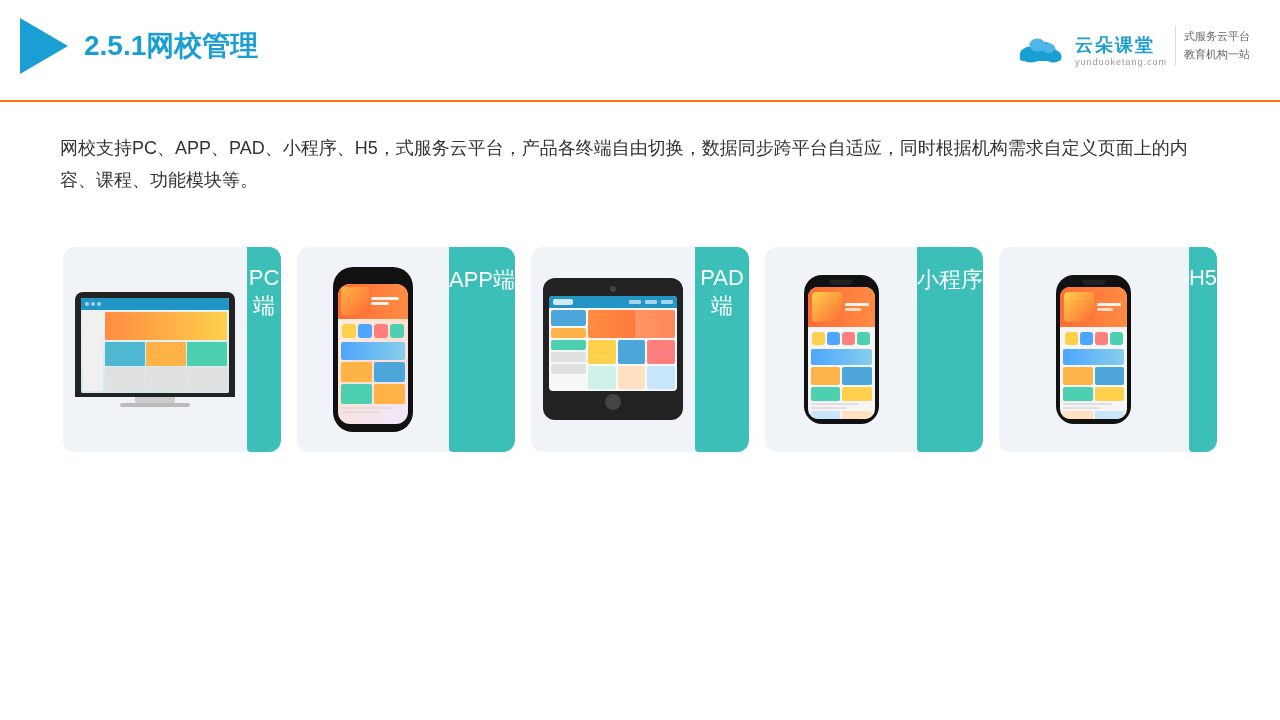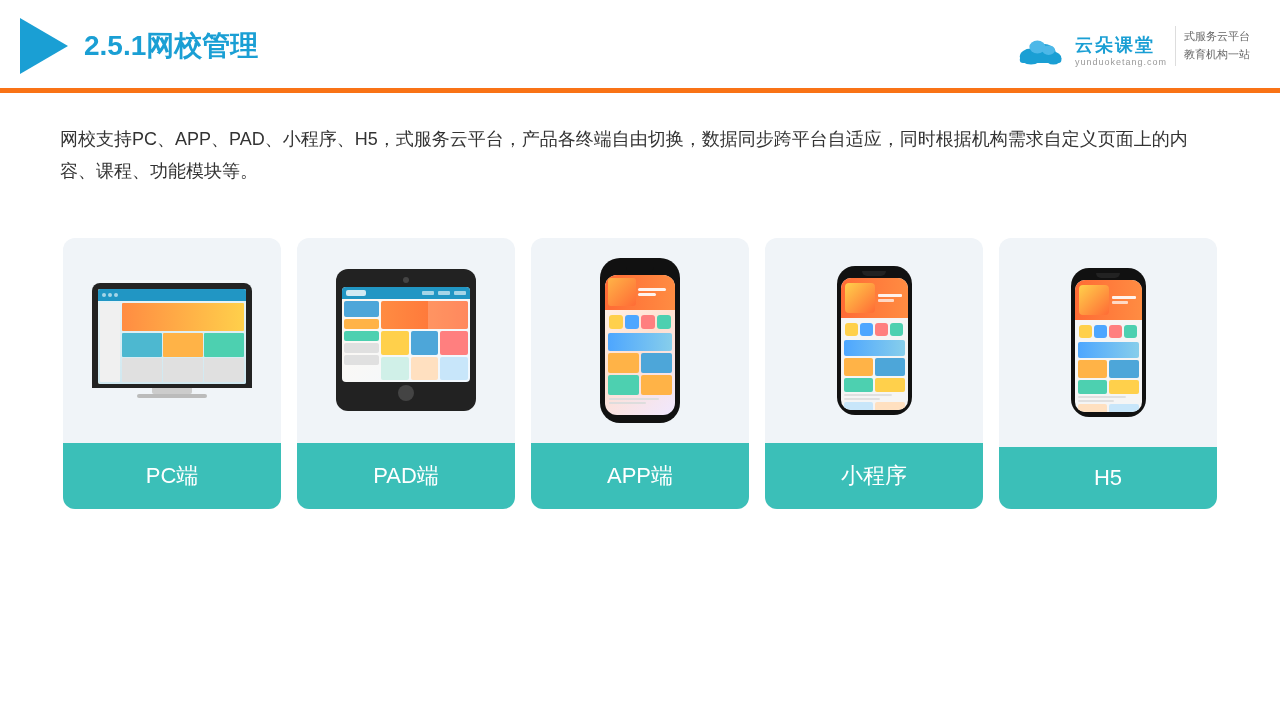--- a/index.html
+++ b/index.html
@@ -9,22 +9,22 @@
       background: #ffffff;
       font-family: 'Microsoft YaHei', 'PingFang SC', sans-serif;
       overflow: hidden;
     }
 
     
     .header {
       display: flex;
       align-items: center;
       justify-content: space-between;
-      padding: 18px 30px 14px 20px;
-      border-bottom: 5px solid #f97316;
+      padding: 18px 30px 26px 20px;
+      border-bottom: 2px solid #f97316;
     }
     .header-left {
       display: flex;
       align-items: center;
       gap: 16px;
     }
     .logo-triangle {
       width: 0;
       height: 0;
       border-top: 28px solid transparent;
@@ -34,21 +34,21 @@
     .header-title {
       font-size: 28px;
       font-weight: bold;
       color: #333;
     }
     .header-title span {
       color: #1a9fd4;
     }
     .brand-icon {
       display: flex;
-      align-items: flex-end;
+      align-items: flex-start;
       gap: 12px;
       margin-top: 8px;
     }
     .cloud-icon {
       width: 48px;
       height: 32px;
     }
     .brand-text-main {
       font-size: 18px;
       color: #1a9fd4;
@@ -77,21 +77,21 @@
       padding: 20px 40px;
       margin-top: 10px;
     }
 
     .card {
       background: #f0f4f8;
       border-radius: 12px;
       width: 218px;
       overflow: hidden;
       display: flex;
-      flex-direction: column;
+      flex-direction: row;
     }
 
     .card-image-area {
       flex: 1;
       display: flex;
       align-items: center;
       justify-content: center;
       padding: 20px 12px 20px 12px;
       min-height: 200px;
     }
@@ -522,20 +522,63 @@
                 </div>
               </div>
             </div>
           </div>
         </div>
         <div class="pc-stand"></div>
         <div class="pc-base"></div>
       </div>
     </div>
     <div class="card-label">PC端</div>
+  </div>
+
+  <div class="card">
+    <div class="card-image-area">
+      <div class="phone-mockup">
+        <div class="phone-outer">
+          <div class="phone-notch"></div>
+          <div class="phone-screen">
+            <div class="phone-screen-content">
+              <div class="phone-header-bar">
+                <div class="phone-header-img"></div>
+                <div class="phone-header-text-block">
+                  <div class="phone-header-line"></div>
+                  <div class="phone-header-line short"></div>
+                </div>
+              </div>
+              <div class="phone-body">
+                <div class="phone-icon-row">
+                  <div class="phone-icon-box" style="background:#ffd04b;"></div>
+                  <div class="phone-icon-box" style="background:#4da6ff;"></div>
+                  <div class="phone-icon-box" style="background:#ff7f7f;"></div>
+                  <div class="phone-icon-box" style="background:#4dd0b0;"></div>
+                </div>
+                <div class="phone-banner-small"></div>
+                <div class="phone-card-row">
+                  <div class="phone-card-mini orange"></div>
+                  <div class="phone-card-mini blue"></div>
+                </div>
+                <div class="phone-card-row">
+                  <div class="phone-card-mini green"></div>
+                  <div class="phone-card-mini" style="background:#ffb347;"></div>
+                </div>
+                <div class="phone-text-lines">
+                  <div class="phone-text-line w80"></div>
+                  <div class="phone-text-line w60"></div>
+                </div>
+              </div>
+            </div>
+          </div>
+        </div>
+      </div>
+    </div>
+    <div class="card-label">APP端</div>
   </div>
 
   <div class="card">
     <div class="card-image-area">
       <div class="tablet-mockup">
         <div class="tablet-outer">
           <div class="tablet-camera"></div>
           <div class="tablet-screen">
             <div class="tablet-screen-content">
               <div class="tablet-nav-bar">
@@ -579,58 +622,60 @@
           <div class="tablet-home-btn"></div>
         </div>
       </div>
     </div>
     <div class="card-label">PAD端</div>
   </div>
 
   <div class="card">
     <div class="card-image-area">
       <div class="phone-mockup">
-        <div class="phone-outer">
-          <div class="phone-notch"></div>
-          <div class="phone-screen">
-            <div class="phone-screen-content">
-              <div class="phone-header-bar">
-                <div class="phone-header-img"></div>
-                <div class="phone-header-text-block">
-                  <div class="phone-header-line"></div>
-                  <div class="phone-header-line short"></div>
-                </div>
-              </div>
-              <div class="phone-body">
-                <div class="phone-icon-row">
-                  <div class="phone-icon-box" style="background:#ffd04b;"></div>
-                  <div class="phone-icon-box" style="background:#4da6ff;"></div>
-                  <div class="phone-icon-box" style="background:#ff7f7f;"></div>
-                  <div class="phone-icon-box" style="background:#4dd0b0;"></div>
-                </div>
-                <div class="phone-banner-small"></div>
-                <div class="phone-card-row">
-                  <div class="phone-card-mini orange"></div>
-                  <div class="phone-card-mini blue"></div>
-                </div>
-                <div class="phone-card-row">
-                  <div class="phone-card-mini green"></div>
-                  <div class="phone-card-mini" style="background:#ffb347;"></div>
-                </div>
-                <div class="phone-text-lines">
-                  <div class="phone-text-line w80"></div>
-                  <div class="phone-text-line w60"></div>
-                </div>
+        <div class="mini-phone-outer">
+          <div class="mini-notch-area">
+            <div class="mini-notch"></div>
+          </div>
+          <div class="mini-screen">
+            <div style="background:linear-gradient(90deg,#ff6b35,#ff8c42);height:40px;display:flex;align-items:center;padding:4px;gap:3px;">
+              <div style="width:30px;height:30px;background:linear-gradient(135deg,#ffd04b,#ff6b35);border-radius:4px;flex-shrink:0;"></div>
+              <div style="display:flex;flex-direction:column;gap:2px;">
+                <div style="background:rgba(255,255,255,0.9);height:3px;width:24px;border-radius:1px;"></div>
+                <div style="background:rgba(255,255,255,0.7);height:3px;width:16px;border-radius:1px;"></div>
+              </div>
+            </div>
+            <div style="padding:3px;display:flex;flex-direction:column;gap:2px;">
+              <div style="display:flex;justify-content:space-around;padding:2px 0;">
+                <div style="width:13px;height:13px;background:#ffd04b;border-radius:3px;"></div>
+                <div style="width:13px;height:13px;background:#4da6ff;border-radius:3px;"></div>
+                <div style="width:13px;height:13px;background:#ff7f7f;border-radius:3px;"></div>
+                <div style="width:13px;height:13px;background:#4dd0b0;border-radius:3px;"></div>
+              </div>
+              <div style="background:linear-gradient(90deg,#4da6ff,#87ceeb);height:16px;border-radius:2px;"></div>
+              <div style="display:flex;gap:2px;">
+                <div style="flex:1;height:18px;background:#ffb347;border-radius:2px;"></div>
+                <div style="flex:1;height:18px;background:#4da6d9;border-radius:2px;"></div>
+              </div>
+              <div style="display:flex;gap:2px;">
+                <div style="flex:1;height:14px;background:#4dd0b0;border-radius:2px;"></div>
+                <div style="flex:1;height:14px;background:#ffd04b;border-radius:2px;"></div>
+              </div>
+              <div style="background:#e0e0e0;height:2px;border-radius:1px;width:80%;"></div>
+              <div style="background:#e0e0e0;height:2px;border-radius:1px;width:60%;"></div>
+              <div style="display:flex;gap:2px;">
+                <div style="flex:1;height:12px;background:#c8e6fa;border-radius:2px;"></div>
+                <div style="flex:1;height:12px;background:#ffe0c0;border-radius:2px;"></div>
               </div>
             </div>
           </div>
         </div>
       </div>
     </div>
-    <div class="card-label">APP端</div>
+    <div class="card-label">小程序</div>
   </div>
 
   <div class="card">
     <div class="card-image-area">
       <div class="phone-mockup">
         <div class="mini-phone-outer">
           <div class="mini-notch-area">
             <div class="mini-notch"></div>
           </div>
           <div class="mini-screen">
@@ -653,65 +698,20 @@
                 <div style="flex:1;height:18px;background:#ffb347;border-radius:2px;"></div>
                 <div style="flex:1;height:18px;background:#4da6d9;border-radius:2px;"></div>
               </div>
               <div style="display:flex;gap:2px;">
                 <div style="flex:1;height:14px;background:#4dd0b0;border-radius:2px;"></div>
                 <div style="flex:1;height:14px;background:#ffd04b;border-radius:2px;"></div>
               </div>
               <div style="background:#e0e0e0;height:2px;border-radius:1px;width:80%;"></div>
               <div style="background:#e0e0e0;height:2px;border-radius:1px;width:60%;"></div>
               <div style="display:flex;gap:2px;">
-                <div style="flex:1;height:12px;background:#c8e6fa;border-radius:2px;"></div>
-                <div style="flex:1;height:12px;background:#ffe0c0;border-radius:2px;"></div>
-              </div>
-            </div>
-          </div>
-        </div>
-      </div>
-    </div>
-    <div class="card-label">小程序</div>
-  </div>
-
-  <div class="card">
-    <div class="card-image-area">
-      <div class="phone-mockup">
-        <div class="mini-phone-outer">
-          <div class="mini-notch-area">
-            <div class="mini-notch"></div>
-          </div>
-          <div class="mini-screen">
-            <div style="background:linear-gradient(90deg,#ff6b35,#ff8c42);height:40px;display:flex;align-items:center;padding:4px;gap:3px;">
-              <div style="width:30px;height:30px;background:linear-gradient(135deg,#ffd04b,#ff6b35);border-radius:4px;flex-shrink:0;"></div>
-              <div style="display:flex;flex-direction:column;gap:2px;">
-                <div style="background:rgba(255,255,255,0.9);height:3px;width:24px;border-radius:1px;"></div>
-                <div style="background:rgba(255,255,255,0.7);height:3px;width:16px;border-radius:1px;"></div>
-              </div>
-            </div>
-            <div style="padding:3px;display:flex;flex-direction:column;gap:2px;">
-              <div style="display:flex;justify-content:space-around;padding:2px 0;">
-                <div style="width:13px;height:13px;background:#ffd04b;border-radius:3px;"></div>
-                <div style="width:13px;height:13px;background:#4da6ff;border-radius:3px;"></div>
-                <div style="width:13px;height:13px;background:#ff7f7f;border-radius:3px;"></div>
-                <div style="width:13px;height:13px;background:#4dd0b0;border-radius:3px;"></div>
-              </div>
-              <div style="background:linear-gradient(90deg,#4da6ff,#87ceeb);height:16px;border-radius:2px;"></div>
-              <div style="display:flex;gap:2px;">
-                <div style="flex:1;height:18px;background:#ffb347;border-radius:2px;"></div>
-                <div style="flex:1;height:18px;background:#4da6d9;border-radius:2px;"></div>
-              </div>
-              <div style="display:flex;gap:2px;">
-                <div style="flex:1;height:14px;background:#4dd0b0;border-radius:2px;"></div>
-                <div style="flex:1;height:14px;background:#ffd04b;border-radius:2px;"></div>
-              </div>
-              <div style="background:#e0e0e0;height:2px;border-radius:1px;width:80%;"></div>
-              <div style="background:#e0e0e0;height:2px;border-radius:1px;width:60%;"></div>
-              <div style="display:flex;gap:2px;">
                 <div style="flex:1;height:12px;background:#ffe0c0;border-radius:2px;"></div>
                 <div style="flex:1;height:12px;background:#c8e6fa;border-radius:2px;"></div>
               </div>
             </div>
           </div>
         </div>
       </div>
     </div>
     <div class="card-label">H5</div>
   </div>

